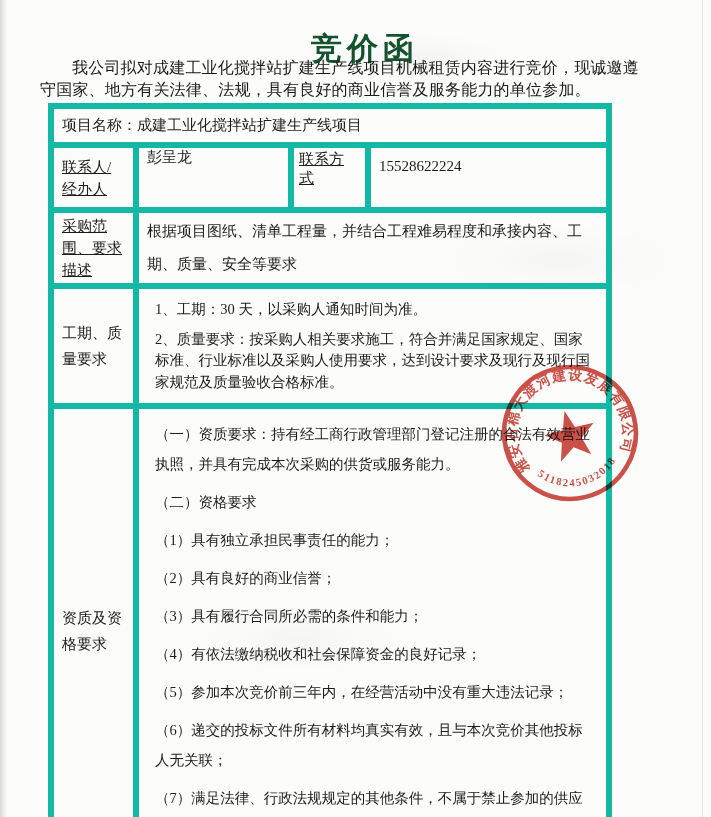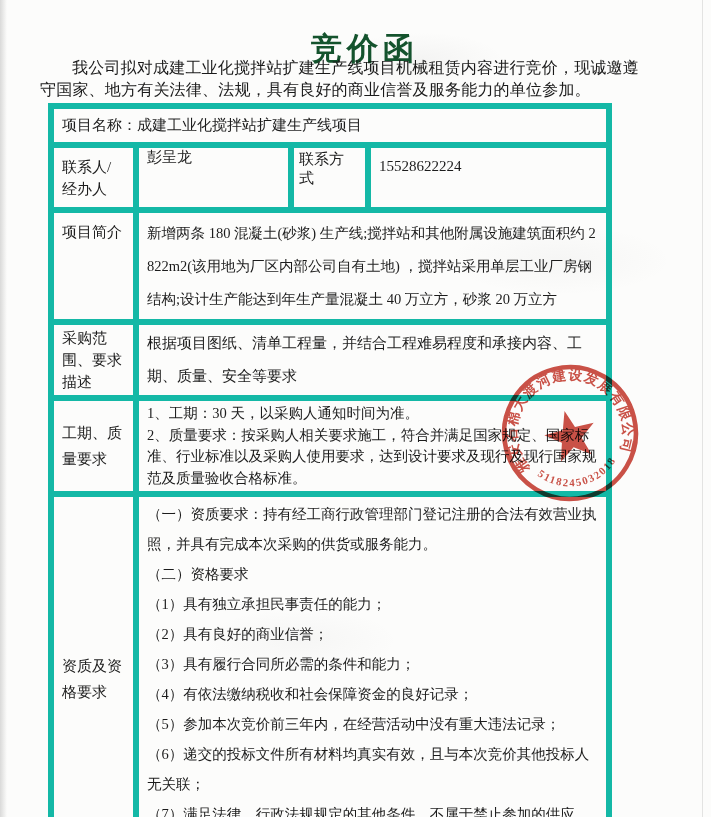--- a/index.html
+++ b/index.html
@@ -37,24 +37,24 @@
     letter-spacing:0.2px; color:#1a1a1a;
   }
   table.bid-table {
     position:absolute; top:103px; left:48px; width:558px;
     border-collapse:collapse; table-layout:fixed;
     border:2px solid #3a3a3a;
     font-size:15px; color:#1c1c1c;
   }
   .bid-table td { border:6px solid #14b8a6; padding:2px 8px; vertical-align:middle; }
   .lbl { padding:2px 5px; word-break:break-all; line-height:26px; }
-  .lbl-left { text-align:left; line-height:22px; }
+  .lbl-left { text-align:left; line-height:22px;text-decoration:underline; }
   .full-cell { padding-left:8px; }
   .content { padding:4px 8px 4px 10px; word-break:break-all; }
-  .content p { margin:0; }
+  .content p { margin:8px; }
   .lh33 { line-height:33px; }
   .tight { vertical-align:top; padding-top:5px; }
   .tight p { line-height:21.5px; }
   .qual p { line-height:30px; }
   .phone-cell { padding-left:22px; font-family:"Liberation Serif","DejaVu Serif",serif; }
   
   .seal {
     position:absolute; left:498px; top:361px; width:144px; height:144px;
     transform:rotate(-14deg); opacity:0.88; mix-blend-mode:multiply;
     pointer-events:none;
@@ -80,26 +80,22 @@
         <col style="width:77px">
         <col style="width:241px">
     </colgroup>
     <tbody>
       <tr>
         <td colspan="4" class="full-cell" style="height:29px">项目名称：成建工业化搅拌站扩建生产线项目</td>
       </tr>
       <tr>
         <td class="lbl lbl-left" style="height:55px">联系人/经办人</td>
         <td style="vertical-align:top; padding-top:0;">彭呈龙</td>
-        <td style="vertical-align:top; padding-top:2px; padding-left:5px;">联系方式</td>
+        <td style="vertical-align:top; padding-top:2px; padding-left:5px;text-decoration:underline;">联系方式</td>
         <td class="phone-cell" style="vertical-align:top; padding-top:10px;margin-top:36px;">15528622224</td>
-      </tr>
-      <tr>
-        <td class="lbl lbl-left" style="height:96px; vertical-align:top; padding-top:8px; text-align:left;">项目简介</td>
-        <td colspan="3" class="content lh33" style="font-size:14.5px;">新增两条 180 混凝土(砂浆) 生产线;搅拌站和其他附属设施建筑面积约 2822m2(该用地为厂区内部公司自有土地) ，搅拌站采用单层工业厂房钢结构;设计生产能达到年生产量混凝土 40 万立方，砂浆 20 万立方</td>
       </tr>
       <tr>
         <td class="lbl lbl-left" style="height:58px; text-align:left;">采购范围、要求描述</td>
         <td colspan="3" class="content lh33" style="font-size:15px;">根据项目图纸、清单工程量，并结合工程难易程度和承接内容、工期、质量、安全等要求</td>
       </tr>
       <tr>
         <td class="lbl" style="height:68px;">工期、质量要求</td>
         <td colspan="3" class="content tight" style="font-size:14.5px;">
           <p>1、工期：30 天，以采购人通知时间为准。</p>
           <p>2、质量要求：按采购人相关要求施工，符合并满足国家规定、国家标准、行业标准以及采购人使用要求，达到设计要求及现行及现行国家规范及质量验收合格标准。</p>

